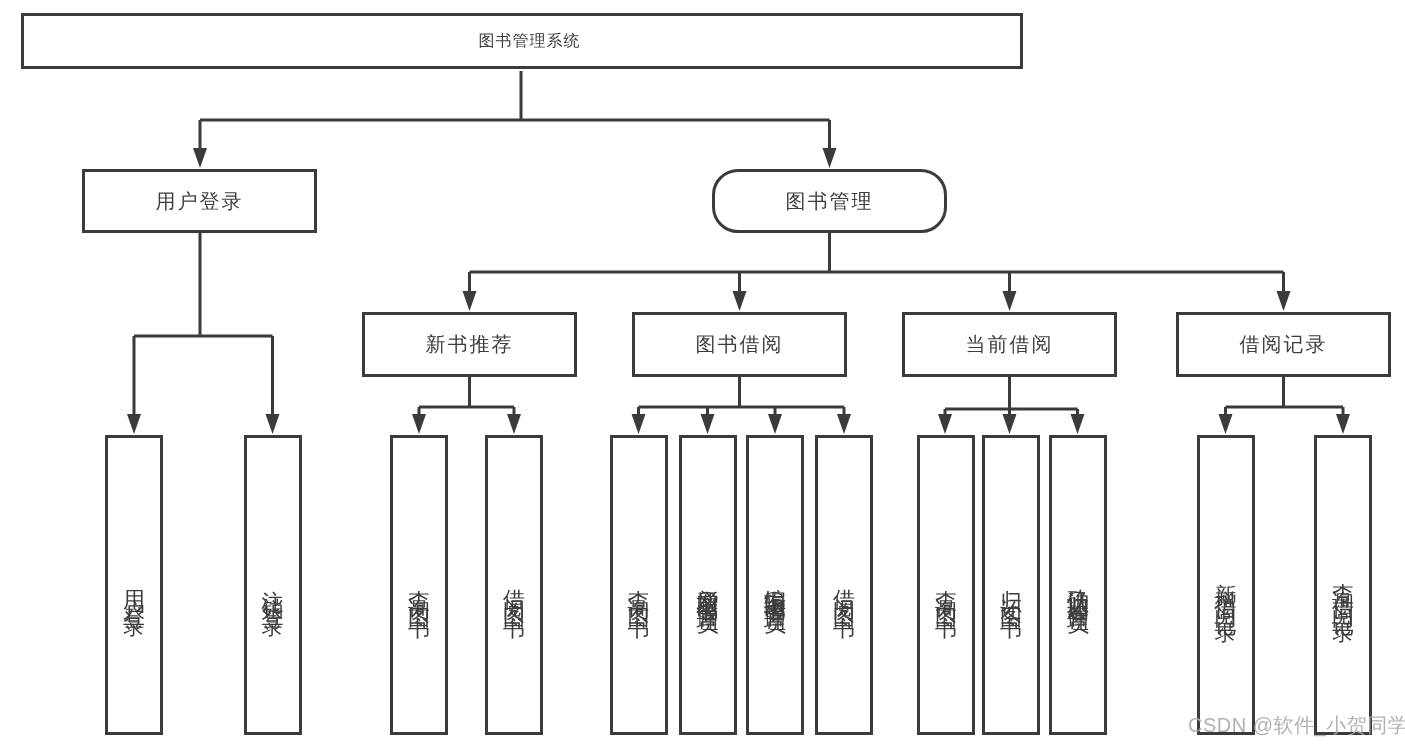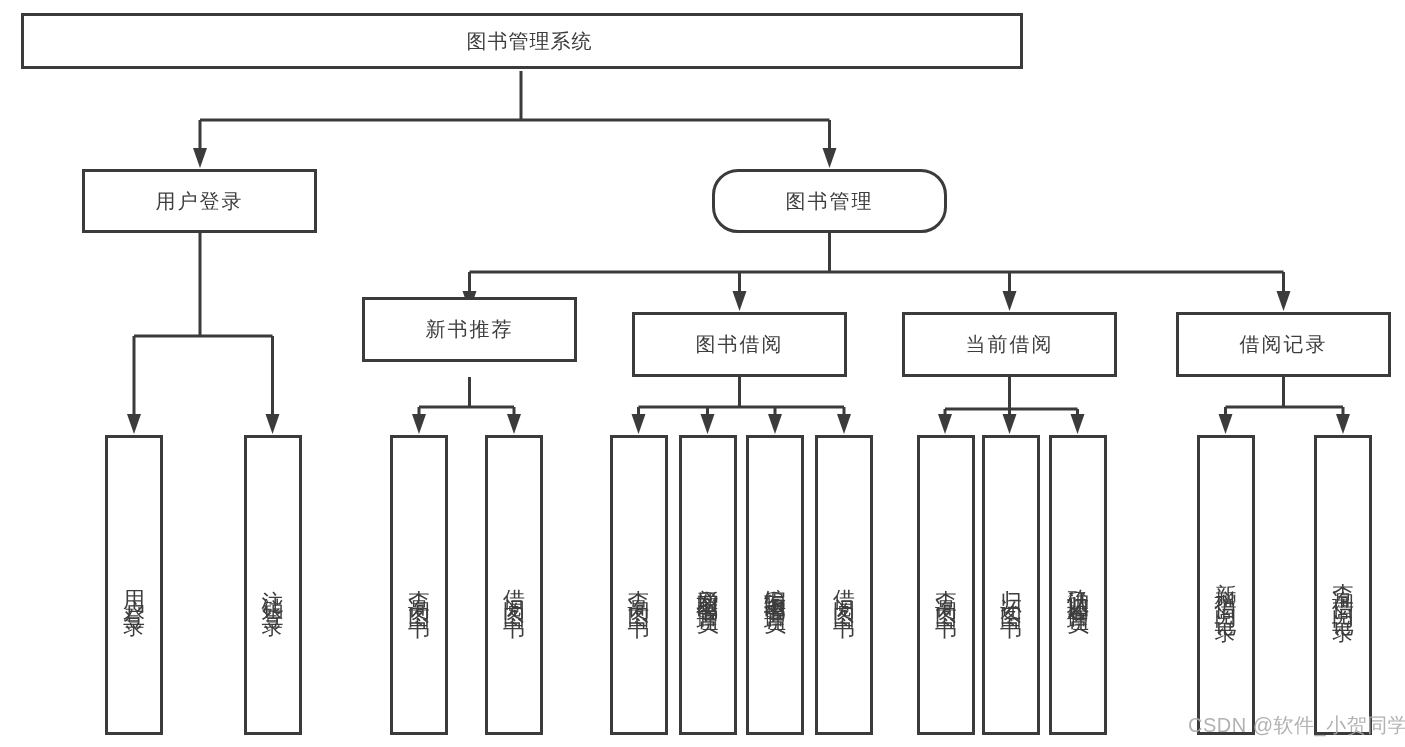--- a/index.html
+++ b/index.html
@@ -14,21 +14,21 @@
   .box{
     position:absolute;
     background:#ffffff;
     border:3px solid #3b3b3b;
     box-sizing:border-box;
     display:flex;align-items:center;justify-content:center;
     color:#3d3d3d;
     z-index:2;
   }
   .hbox{font-size:20px;letter-spacing:2px;}
-  .rootbox{font-size:20px;letter-spacing:1px;padding-left:15px;}
+  .rootbox{font-size:16px;letter-spacing:1px;padding-left:15px;}
   .vbox{width:58px;top:435px;height:300px;}
   .vbox .vtext{
     writing-mode:vertical-rl;
     text-orientation:mixed;
     font-size:22px;
     line-height:1;
     color:#3d3d3d;
     white-space:nowrap;
   }
   .ls9{letter-spacing:9px;margin-bottom:-9px;}
@@ -98,21 +98,21 @@
     <span>图书管理系统</span>
   </div>
 
   <div class="box hbox" style="left:82px;top:169px;width:235px;height:64px;">
     <span>用户登录</span>
   </div>
   <div class="box hbox" style="left:712px;top:169px;width:235px;height:64px;border-radius:26px;">
     <span>图书管理</span>
   </div>
 
-  <div class="box hbox" style="left:362px;top:297px;width:215px;height:65px;">
+  <div class="box hbox" style="left:362px;top:312px;width:215px;height:65px;">
     <span>新书推荐</span>
   </div>
   <div class="box hbox" style="left:632px;top:312px;width:215px;height:65px;">
     <span>图书借阅</span>
   </div>
   <div class="box hbox" style="left:902px;top:312px;width:215px;height:65px;">
     <span>当前借阅</span>
   </div>
   <div class="box hbox" style="left:1176px;top:312px;width:215px;height:65px;">
     <span>借阅记录</span>

